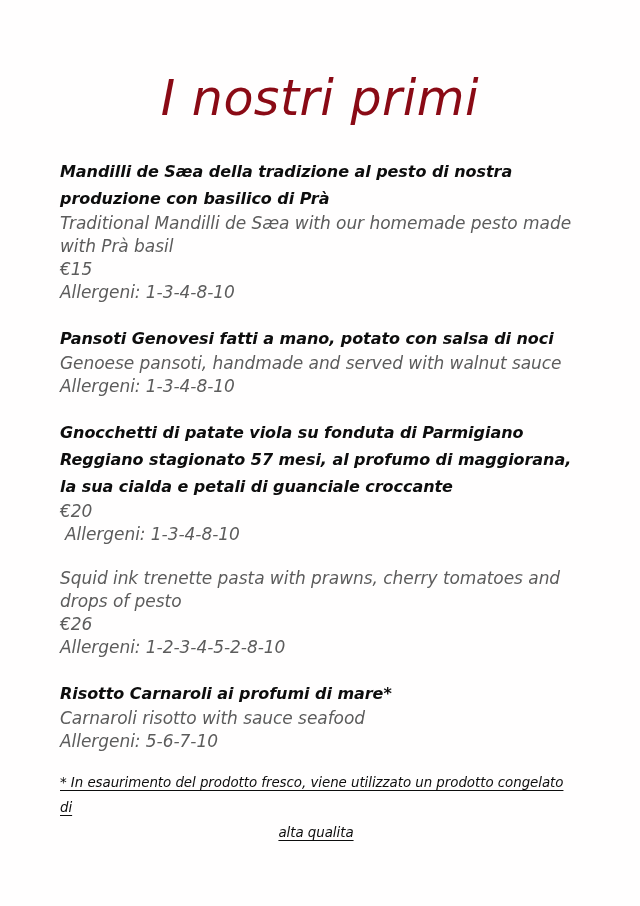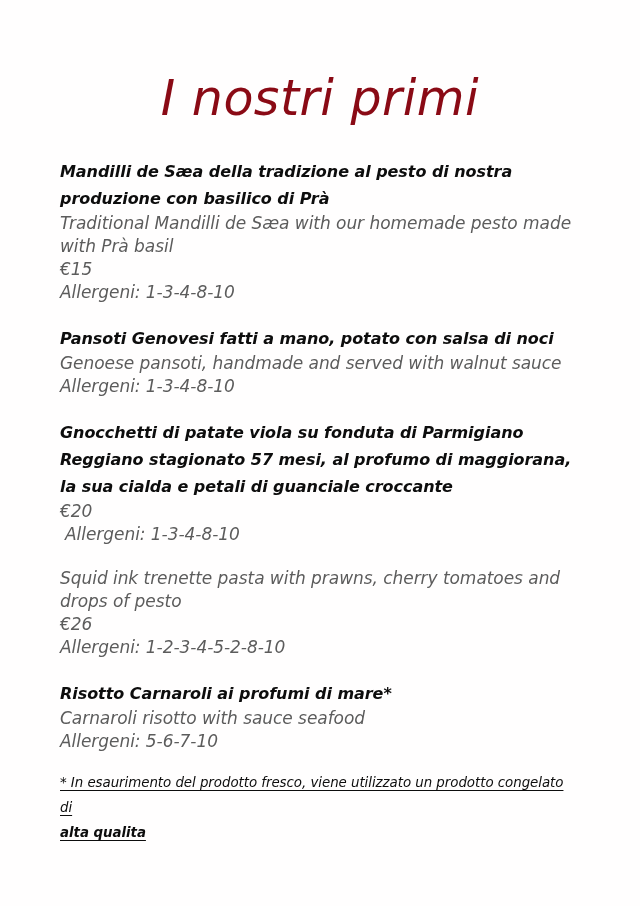--- a/index.html
+++ b/index.html
@@ -91,22 +91,21 @@
   }
   .footer-line {
     display: block;
     text-decoration: underline;
     text-underline-offset: 3px;
   }
   .footer-line.line-1 {
     text-align: left;
   }
   .footer-line.line-2 {
-    text-align: left;
-    font-weight: bold;
+    text-align: center;
   }
 </style>
 </head>
 <body>
 
 <div class="page">
 
   <div class="menu-title">I nostri primi</div>
 
   <div class="menu-body">

